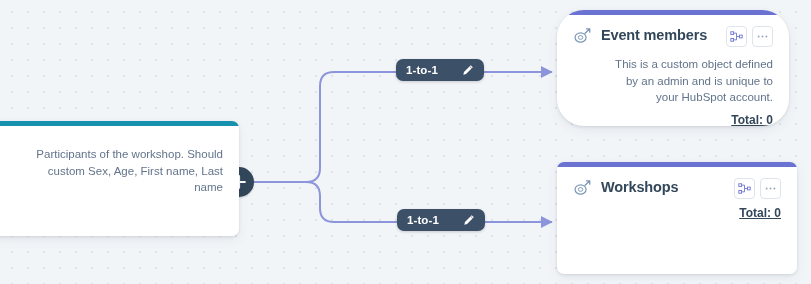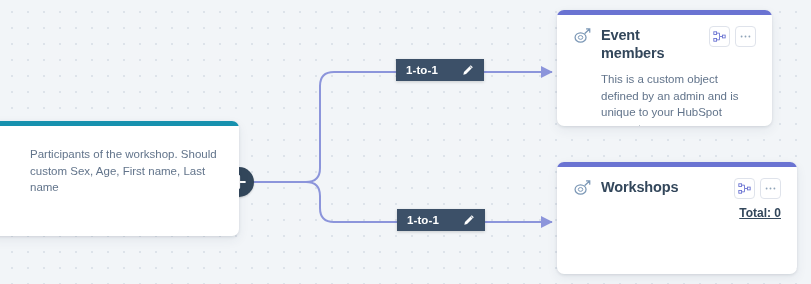--- a/index.html
+++ b/index.html
@@ -32,47 +32,47 @@
     line-height:18px;flex:1 1 auto;
   }
   .head-btns{display:flex;gap:5px;margin-left:8px;flex:0 0 auto;}
   .hbtn{
     width:21px;height:21px;border:1px solid #DFE3EB;border-radius:4px;background:#fff;
     display:flex;align-items:center;justify-content:center;box-sizing:border-box;
     cursor:pointer;
   }
   .hbtn svg{display:block;}
   .card-desc{
-    margin:9px 0 0 28px;font-size:11.5px;line-height:16.5px;color:#62748B;
+    margin:9px 0 0 28px;font-size:11.5px;line-height:16.5px;color:#62748B;text-align:right;
   }
   .card-total{
     margin-top:4px;text-align:right;
   }
   .card-total span{
     font-size:12px;font-weight:bold;color:#33475B;
     text-decoration:underline;cursor:pointer;
   }
 
   
   #card-participants{left:-14px;top:121px;width:253px;height:115px;}
-  #card-event-members{left:557px;top:10px;width:215px;height:116px;}
+  #card-event-members{left:557px;top:10px;width:232px;height:116px;border-radius:27px;}
   #card-workshops{left:557px;top:162px;width:240px;height:112px;}
 
   
   .plus-node{
     position:absolute;width:30px;height:30px;border-radius:50%;
     background:#33475B;left:224px;top:167px;
     display:flex;align-items:center;justify-content:center;cursor:pointer;
     box-shadow:0 1px 2px rgba(0,0,0,0.18);
   }
   .plus-node svg{display:block;}
 
   
   .edge-label{
-    position:absolute;background:#3C5068;border-radius:0;
+    position:absolute;background:#3C5068;border-radius:7px;
     padding:5px 10px;display:flex;align-items:center;gap:24px;
     cursor:pointer;box-shadow:0 1px 3px rgba(0,0,0,0.18);
   }
   .edge-label .lbl{
     font-size:11.5px;font-weight:bold;color:#FFFFFF;white-space:nowrap;letter-spacing:0.1px;
   }
   .edge-label svg{display:block;}
   #label-top{left:396px;top:59px;}
   #label-bottom{left:397px;top:209px;}
 </style>

